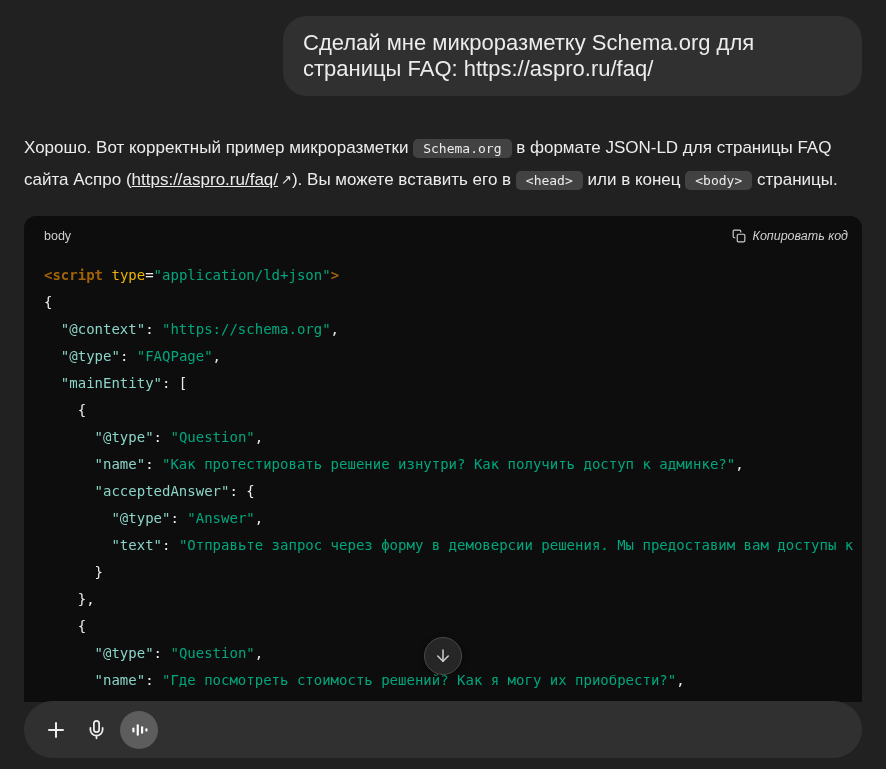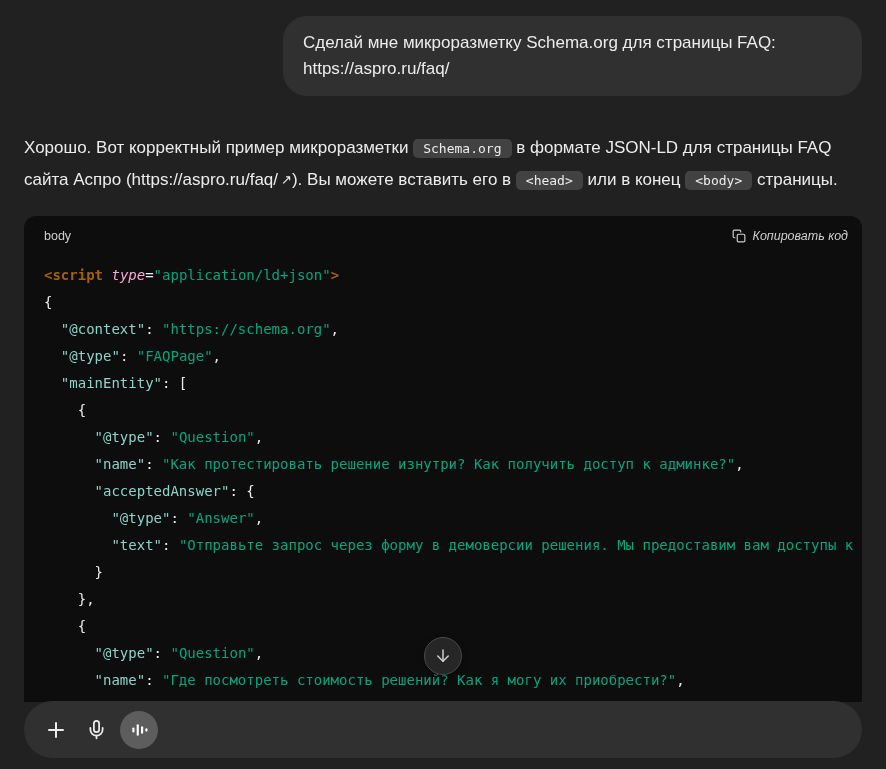--- a/index.html
+++ b/index.html
@@ -13,30 +13,30 @@
   }
   .chat {
     position:absolute; top:0; left:0; right:0; bottom:67px;
     padding:0 24px;
     overflow:hidden;
   }
   .user-row { display:flex; justify-content:flex-end; padding-top:16px; }
   .user-bubble {
     background:#303030; border-radius:24px;
     padding:14px 20px; width:579px;
-    font-size:17px; line-height:26px;
+    font-size:22px; line-height:26px;
   }
   .assistant { margin-top:36px; font-size:17px; line-height:31px; }
   .inline-code {
     font-family:"DejaVu Sans Mono", monospace;
     font-size:13px; background:#424242;
     padding:2px 10px; border-radius:5px;
     white-space:nowrap;
   }
-  .link { color:#ececec; cursor:pointer; }
+  .link { color:#ececec; text-decoration:underline; cursor:pointer; }
   .link-arrow { font-size:13px; margin-left:3px; position:relative; top:-1px; }
   .codeblock {
     margin-top:20px; background:#0d0d0d;
     border-radius:12px; overflow:hidden;
   }
   .code-header {
     display:flex; align-items:center; justify-content:space-between;
     height:40px; padding:0 14px 0 20px;
   }
   .code-lang { font-size:12.5px; color:#cfcfcf; }
@@ -47,21 +47,21 @@
     cursor:pointer;
     font-style:italic;
   }
   .code-content {
     padding:6px 20px 18px;
     font-family:"DejaVu Sans Mono", monospace;
     font-size:14px; overflow:hidden;
   }
   .code-line { white-space:pre; line-height:27px; height:27px; }
   .tk-tag   { color:#a16207; font-weight:700; }
-  .tk-attr  { color:#f9a8d4;font-style:italic; }
+  .tk-attr  { color:#eab308; }
   .tk-str   { color:#00a67d; }
   .tk-key   { color:#8bd5c8; }
   .tk-punc  { color:#ececec; }
   .tk-plain { color:#ececec; }
   .scroll-down {
     position:absolute; left:50%; transform:translateX(-50%); bottom:27px;
     width:38px; height:38px; border-radius:50%;
     background:#262626; border:1px solid #4a4a4a; color:#cfcfcf;
     display:flex; align-items:center; justify-content:center;
     cursor:pointer; box-shadow:0 2px 6px rgba(0,0,0,0.35);

